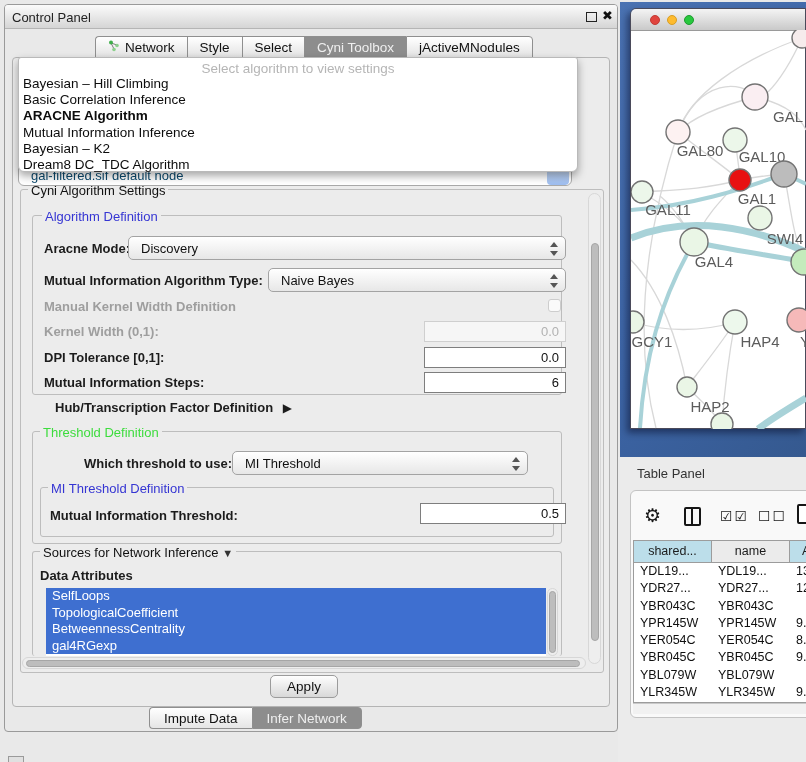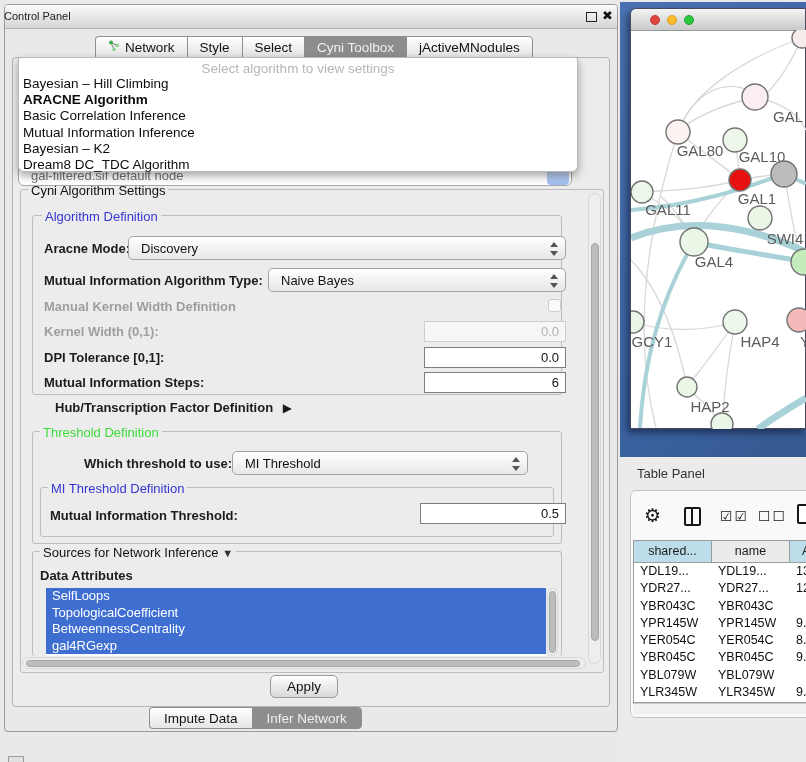--- a/index.html
+++ b/index.html
@@ -6,41 +6,41 @@
   html,body { width:806px; height:762px; overflow:hidden; background:#e9e9e9;
     font-family:"Liberation Sans","DejaVu Sans",sans-serif; }
   .abs { position:absolute; }
 
   
   #win { left:4px; top:4px; width:614px; height:728px; border:1px solid #9a9a9a;
     border-radius:4px; background:#e9e9e9; }
   #titlebar { left:5px; top:5px; width:612px; height:24px;
     background:linear-gradient(#fbfbfb,#d5d5d5); border-bottom:1px solid #b5b5b5;
     border-radius:3px 3px 0 0; }
-  #title { left:4px; top:10px; font-size:11px; color:#222; }
+  #title { left:12px; top:10px; font-size:13px; color:#222; }
   #float-btn { left:586px; top:12px; width:11px; height:10px; border:1.6px solid #222; }
   #close-btn { left:602px; top:8px; font-size:13px; font-weight:bold; color:#111; }
 
   
   #tabstrip { left:95px; top:36px; height:16px; display:flex; }
   .tab { height:22px; padding:0 12px; display:flex; align-items:center; gap:5px;
     font-size:13.5px; color:#111; background:linear-gradient(#ffffff,#e3e3e3);
     border:1px solid #8f8f8f; border-right:none; }
   .tab:first-child { border-radius:4px 0 0 0; }
   .tab:last-child { border-right:1px solid #8f8f8f; border-radius:0 4px 0 0; }
   .tab.sel { background:#8d8d8d; color:#efefef; }
 
   
   #content-panel { left:12px; top:57px; width:598px; height:650px;
     border:1px solid #b4b4b4; border-radius:4px; background:#ececec; }
 
   
   #combo-sliver { left:18px; top:164px; width:554px; height:22px; border:1px solid #a9a9a9;
     border-radius:6px; background:#fff; z-index:2; overflow:hidden; }
-  #combo-sliver .ph { position:absolute; left:12px; top:3px; font-size:13px; color:#737373; }
+  #combo-sliver .ph { position:absolute; left:12px; top:3px; font-size:13px; color:#0c4a6e; }
   #combo-sliver .btn { position:absolute; right:2px; top:2px; width:22px; height:18px;
     border-radius:4px; background:linear-gradient(#cfe0f7,#9dbdf0); }
   #dd-popup { left:18px; top:57px; width:560px; height:115px; background:#fff;
     border:1px solid #b9b9b9; border-radius:3px 3px 6px 6px;
     box-shadow:0 4px 9px rgba(0,0,0,.35); z-index:5; }
   #dd-placeholder { text-align:center; font-size:13.5px; color:#b5b5b5; padding-top:3px;
     height:18px; }
   .dd-item { height:16.2px; line-height:16.2px; font-size:13.5px; color:#0c0c0c;
     padding-left:4px; white-space:nowrap; }
   .dd-item.sel { font-weight:bold; }
@@ -172,22 +172,22 @@
 
 <div class="abs" id="combo-sliver">
   <span class="ph">gal-filtered.sif default node</span>
   <span class="btn"></span>
 </div>
 
 <div class="abs" id="dd-popup">
   <div id="dd-placeholder">Select algorithm to view settings</div>
   <div id="dd-list">
       <div class="dd-item">Bayesian – Hill Climbing</div>
+      <div class="dd-item">Basic Correlation Inference</div>
       <div class="dd-item sel">ARACNE Algorithm</div>
-      <div class="dd-item">Basic Correlation Inference</div>
       <div class="dd-item">Mutual Information Inference</div>
       <div class="dd-item">Bayesian – K2</div>
       <div class="dd-item">Dream8 DC_TDC Algorithm</div>
     </div>
 </div>
 
 <div class="abs group" style="left:20px;top:189px;width:584px;height:484px;"></div>
 <span class="gtitle" style="left:28px;top:183px;color:#111;">Cyni Algorithm Settings</span>
 
 <div class="abs group" style="left:32px;top:215px;width:530px;height:180px;"></div>

